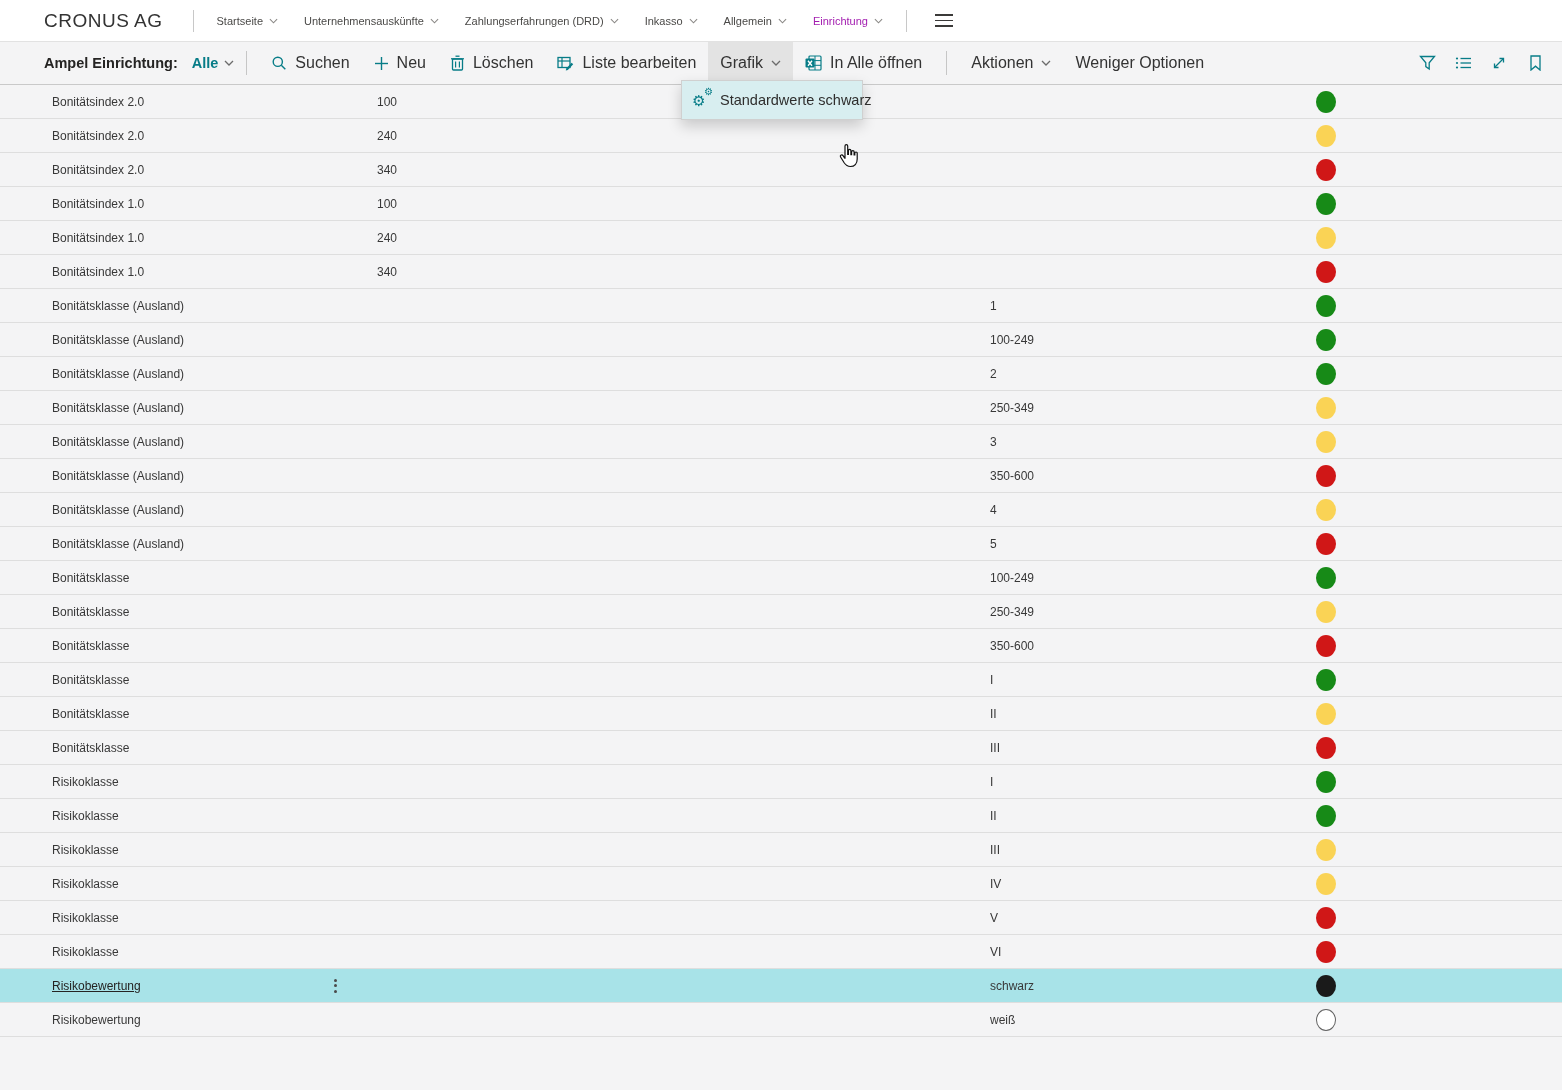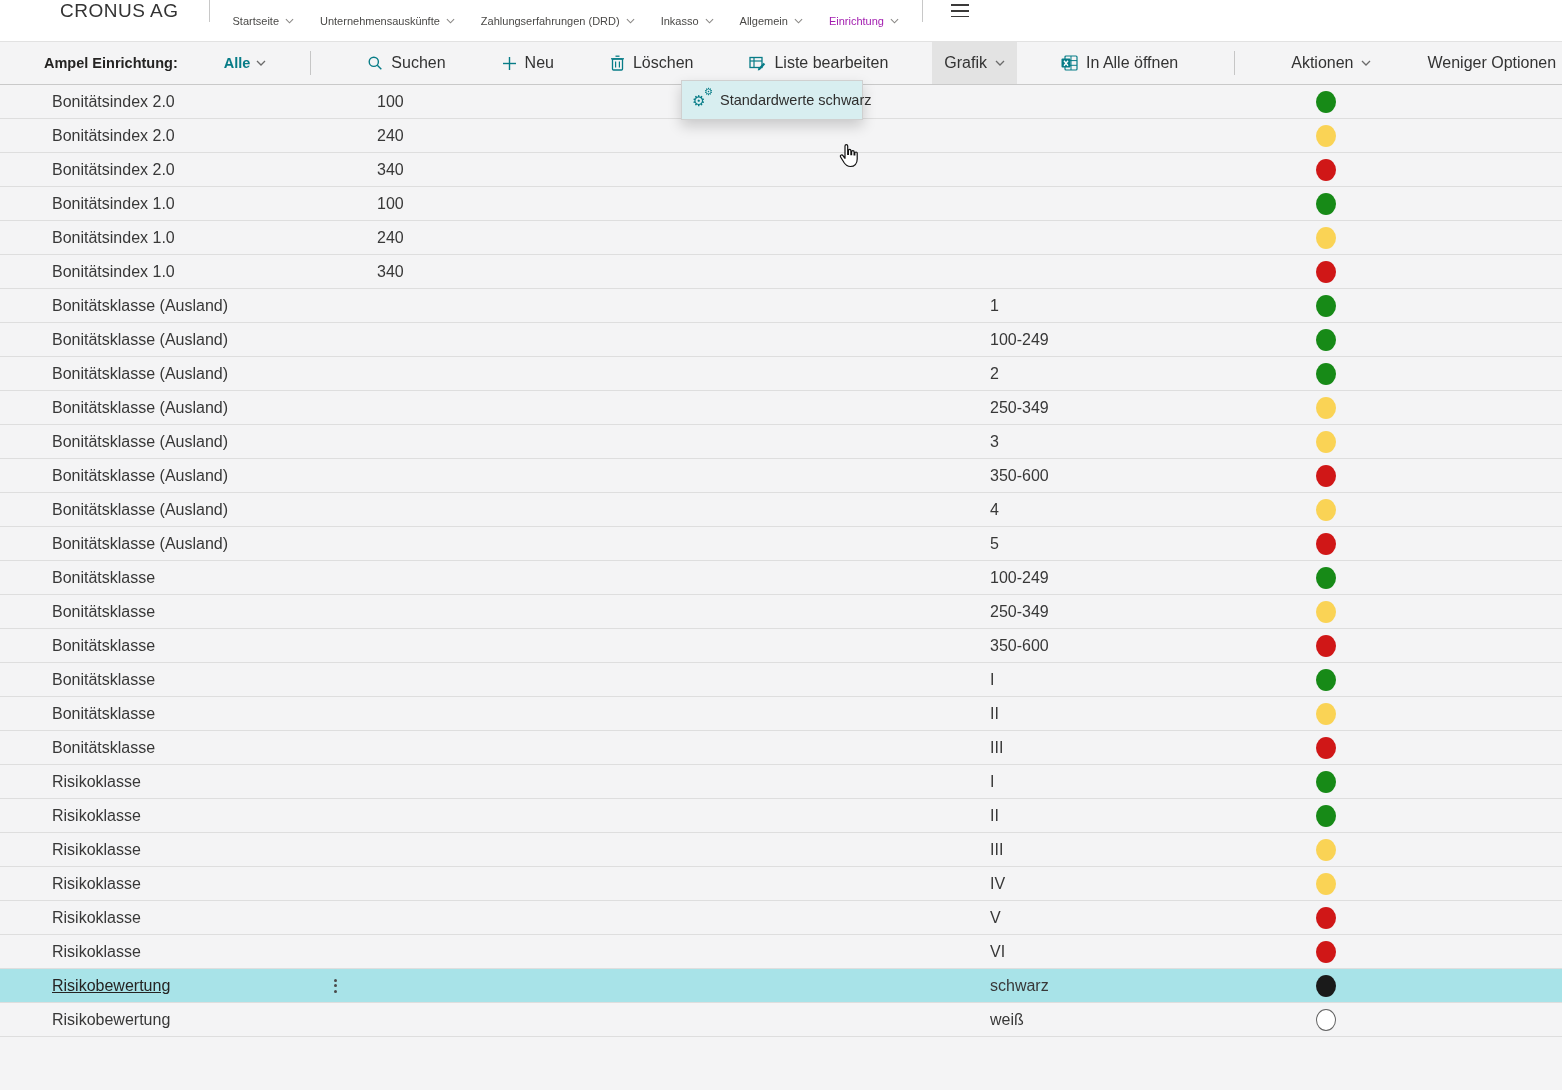--- a/index.html
+++ b/index.html
@@ -1,55 +1,55 @@
 <!DOCTYPE html>
 <html><head>
 <meta charset="utf-8">
 <style>
   * { margin:0; padding:0; box-sizing:border-box; }
   html,body { width:1562px; height:1090px; }
   body { font-family:"Liberation Sans", sans-serif; background:#fff; overflow:hidden; }
   .page { position:relative; width:1562px; height:1090px; overflow:hidden; background:#fff; }
 
   
-  .topnav { height:42px; display:flex; padding-left:60px; background:#fff;
+  .topnav { height:42px; display:flex; align-items:center; padding-left:44px; background:#fff;
             border-bottom:1px solid #e2e2e2; }
   .brand { font-size:19px; color:#333; letter-spacing:.5px; margin-right:20px; white-space:nowrap; }
   .nav-vdiv { width:1px; height:22px; background:#c8c8c8; margin:0 10px; flex:0 0 1px; }
   .nav-item { display:flex; align-items:center; gap:6px; margin:0 13px; font-size:11px; color:#4a4947;
               white-space:nowrap; cursor:default; }
   .nav-item.bold { font-weight:400; color:#a21caf; }
   .hamburger { margin-left:12px; display:flex; flex-direction:column; gap:4px; padding:4px 6px; }
   .hamburger span { width:18px; height:1.8px; background:#3b3a39; display:block; }
 
   
   .content { position:absolute; top:42px; left:0; right:0; bottom:0; background:#f4f4f5; }
 
-  .action-bar { height:42px; display:flex; align-items:center; padding-left:44px; padding-right:12px;gap:32px; }
+  .action-bar { height:42px; display:flex; align-items:center; padding-left:44px; padding-right:12px; }
   .ab-title { font-size:14.5px; font-weight:700; color:#252423; margin-right:14px; white-space:nowrap; }
   .ab-filter { display:flex; align-items:center; gap:6px; font-size:14.5px; font-weight:700; color:#077c87; }
   .vdiv { width:1px; height:24px; background:#c6c6c6; margin:0 12px; flex:0 0 1px; }
   .ab-btn { display:flex; align-items:center; gap:8px; padding:0 12px; height:42px; font-size:16px;
             color:#333; white-space:nowrap; cursor:default; }
   .ab-btn.active { background:#e3e3e3; }
   .ab-right { margin-left:auto; display:flex; align-items:center; gap:6px; }
   .icon-btn { width:30px; height:30px; display:flex; align-items:center; justify-content:center; }
   .hline { border-top:1px solid #c9c9c9; }
 
   
   .grid-cols { display:grid; grid-template-columns:249px 84px 590px 233px 252px 1fr; padding-left:44px; }
   .thead { height:55px; align-items:end; padding-bottom:10px; border-bottom:1px solid #c9c9c9;
            font-size:12.5px; color:#5f5d5b; }
   .th-sort { margin-left:3px; font-size:12px; }
   .c-right { text-align:right; }
   .c-padtext { padding-left:23px; }
   .c-center { justify-self:center; }
   .c-name { padding-left:8px; }
 
-  .row { height:34px; align-items:center; border-bottom:1px solid #dedede; font-size:16px; color:#383838; }
+  .row { height:34px; align-items:center; border-bottom:1px solid #dedede; font-size:12px; color:#383838; }
   .row .cell { white-space:nowrap; overflow:hidden; }
   .row.selected { background:#a8e3e8; }
   .row.selected .cell-name { text-decoration:underline; color:#252423; }
   .cell-index { text-align:left; }
   .cell-ampel { display:flex; justify-content:center; }
   .dot { width:20px; height:22px; border-radius:50%; }
   .vdots { display:flex; flex-direction:column; gap:2.5px; align-items:center; justify-self:center; }
   .vdots i { width:3px; height:3px; border-radius:50%; background:#4a4a4a; display:block; }
 
   

